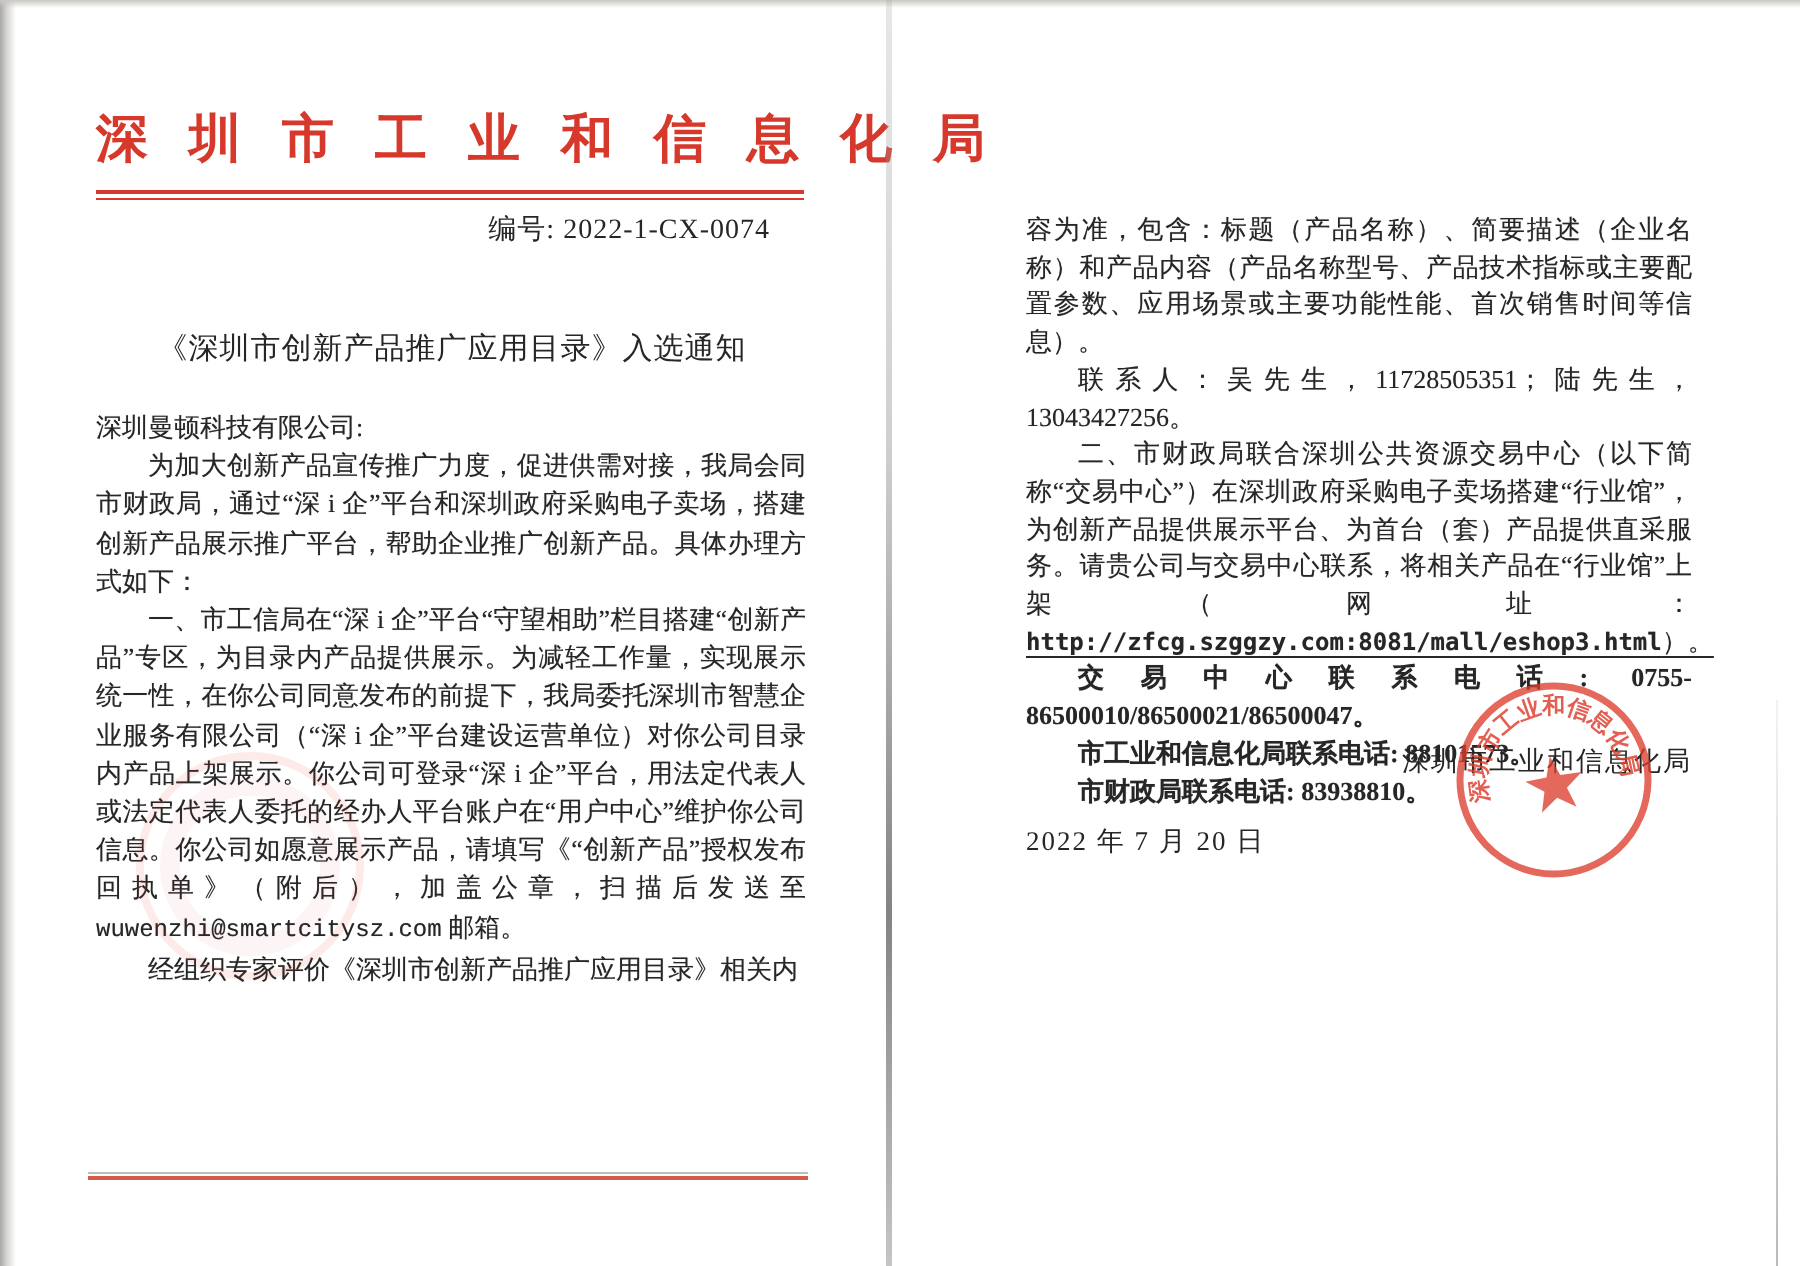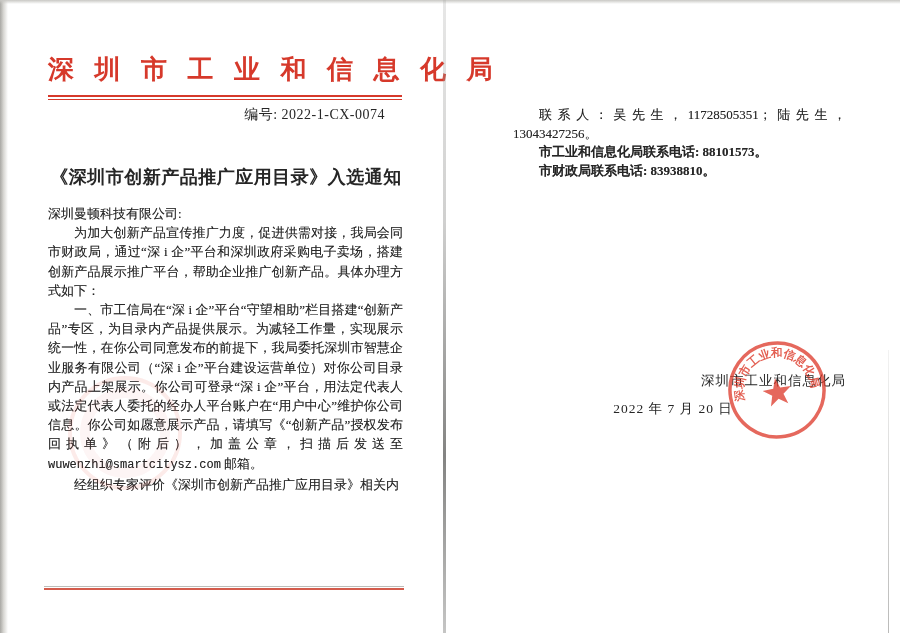--- a/index.html
+++ b/index.html
@@ -33,21 +33,21 @@
     position:absolute;left:40px;top:95px;width:354px;height:2px;
     border-top:2.5px solid #d6392b;border-bottom:1px solid #d6392b;
   }
   .doc-number{
     position:absolute;left:40px;top:106px;width:337px;
     text-align:right;font-size:14px;font-weight:400;letter-spacing:.5px;
     font-family:"Liberation Serif","DejaVu Serif",serif;
   }
   .notice-title{
     position:absolute;left:40px;top:165px;width:356px;
-    text-align:center;font-size:18px;font-weight:bold;letter-spacing:.5px;
+    text-align:center;font-size:15px;font-weight:normal;letter-spacing:.5px;
   }
   .body-text{
     position:absolute;font-size:13px;text-align:justify;
     text-shadow:0 0 .4px rgba(40,40,40,.45);
   }
   #left-body{left:40px;top:204px;width:355px;line-height:19.2px;}
   #right-body{left:67px;top:106px;width:333px;line-height:18.7px;}
   .body-text p{margin:0;}
   .para-indent{text-indent:2em;}
   .u{text-decoration:underline;text-underline-offset:3px;}
@@ -59,22 +59,22 @@
     position:absolute;left:36px;top:586px;width:360px;height:1px;
     border-top:1px solid #bdbdb9;border-bottom:2.5px solid rgba(205,62,45,.85);
   }
 
   
   .signature-org{
     position:absolute;left:67px;top:372px;width:333px;
     text-align:right;padding-right:0;font-size:13.5px;letter-spacing:1px;
   }
   .signature-date{
-    position:absolute;left:67px;top:400px;width:320px;
-    text-align:center;padding-right:12px;font-size:13.5px;letter-spacing:1px;
+    position:absolute;left:67px;top:412px;width:320px;
+    text-align:left;padding-right:12px;font-size:13.5px;letter-spacing:1px;
   }
 
   
   .seal{position:absolute;left:279px;top:338px;width:104px;height:104px;transform:rotate(-10deg);opacity:.9;}
   .ghost-seal{position:absolute;left:55px;top:371px;width:124px;height:124px;opacity:.8;}
 </style>
 </head>
 <body>
 
 <div class="scan-edge-left"></div>
@@ -106,21 +106,26 @@
 
   <svg class="ghost-seal" viewBox="0 0 124 124" xmlns="http://www.w3.org/2000/svg">
     <circle cx="62" cy="62" r="55" fill="none" stroke="rgba(221,59,43,0.13)" stroke-width="4"></circle>
     <circle cx="62" cy="62" r="40" fill="none" stroke="rgba(221,59,43,0.06)" stroke-width="10"></circle>
   </svg>
 </div>
 
 <div class="page" id="page-right">
 
   <div class="body-text" id="right-body">
+    <p>容为准，包含：标题（产品名称）、简要描述（企业名称）和产品内容（产品名称型号、产品技术指标或主要配置参数、应用场景或主要功能性能、首次销售时间等信息）。</p>
     <p class="para-indent">联系人：吴先生，11728505351；陆先生，13043427256。</p>
+    <p class="para-indent">
+      <span>二、市财政局联合深圳公共资源交易中心（以下简称“交易中心”）在深圳政府采购电子卖场搭建“行业馆”，为创新产品提供展示平台、为首台（套）产品提供直采服务。请贵公司与交易中心联系，将相关产品在“行业馆”上架（网址：</span><span class="u url-line">http://zfcg.szggzy.com:8081/mall/eshop3.html</span><span class="u">）。</span>
+    </p>
+    <p class="para-indent bold-line">交易中心联系电话: 0755-86500010/86500021/86500047。</p>
     <p class="para-indent bold-line">市工业和信息化局联系电话: 88101573。</p>
     <p class="para-indent bold-line">市财政局联系电话: 83938810。</p>
   </div>
 
   <div class="signature-org">深圳市工业和信息化局</div>
   <div class="signature-date">2022 年 7 月 20 日</div>
 
   <svg class="seal" viewBox="0 0 104 104" xmlns="http://www.w3.org/2000/svg">
     <circle cx="52" cy="52" r="47" fill="none" stroke="#dd3b2b" stroke-width="3.5" opacity="0.85"></circle>
     <path id="sealArc" d="M 20 64 A 34 34 0 1 1 84 64" fill="none"></path>

